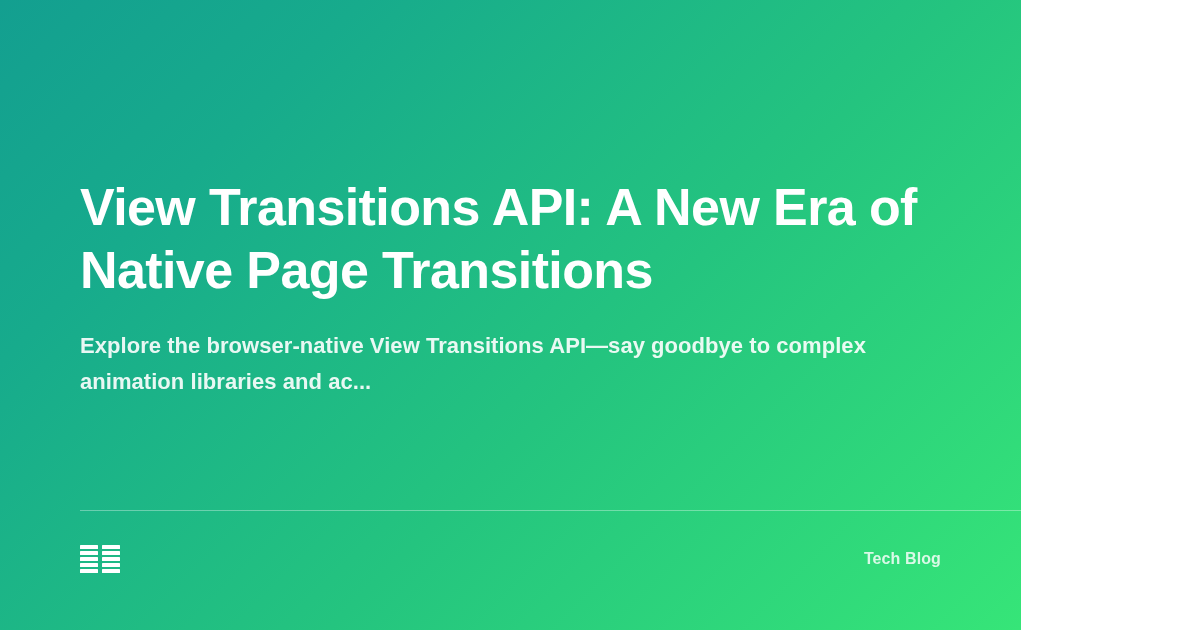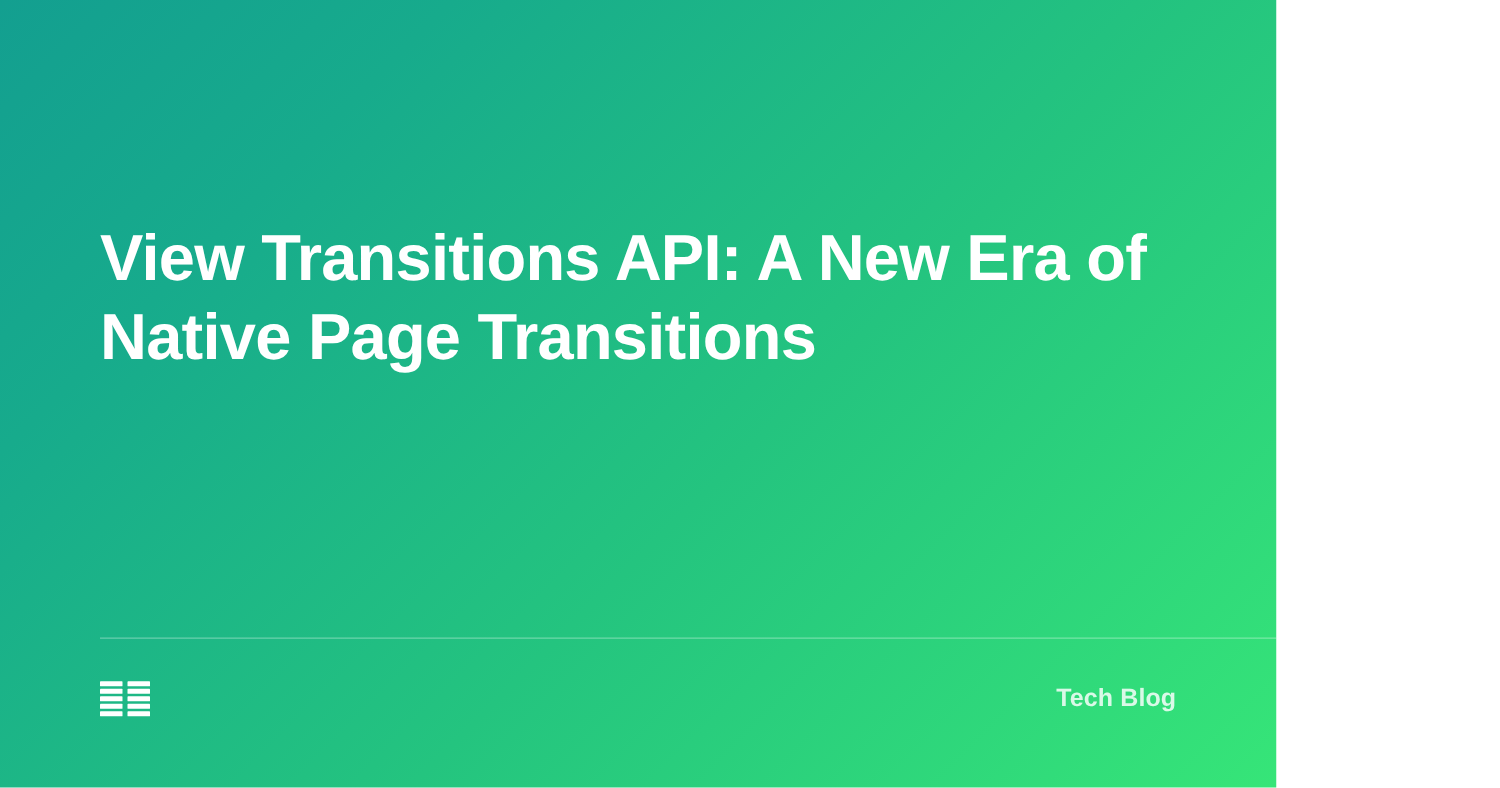--- a/index.html
+++ b/index.html
@@ -89,35 +89,36 @@
   }
 
   .logo-bar {
     width: 18px;
     height: 4px;
     background: #ffffff;
     border-radius: 0.5px;
   }
 
   .brand-name {
-    font-size: 20px;
+    font-size: 16px;
     font-weight: 700;
     letter-spacing: 0.1px;
     color: rgba(255, 255, 255, 0.82);
     white-space: nowrap;
     margin-left: 16px;
   }
 </style>
 </head>
 <body>
 
 <div class="og-card">
 
   <div class="content">
     <h1 class="title">View Transitions API: A New Era of Native Page Transitions</h1>
+    <p class="subtitle">Explore the browser-native View Transitions API—say goodbye to complex animation libraries and ac...</p>
   </div>
 
   <div class="divider"></div>
 
   <div class="footer">
 
     <div class="brand-logo">
       <div class="logo-col">
         <span class="logo-bar"></span>
         <span class="logo-bar"></span>

